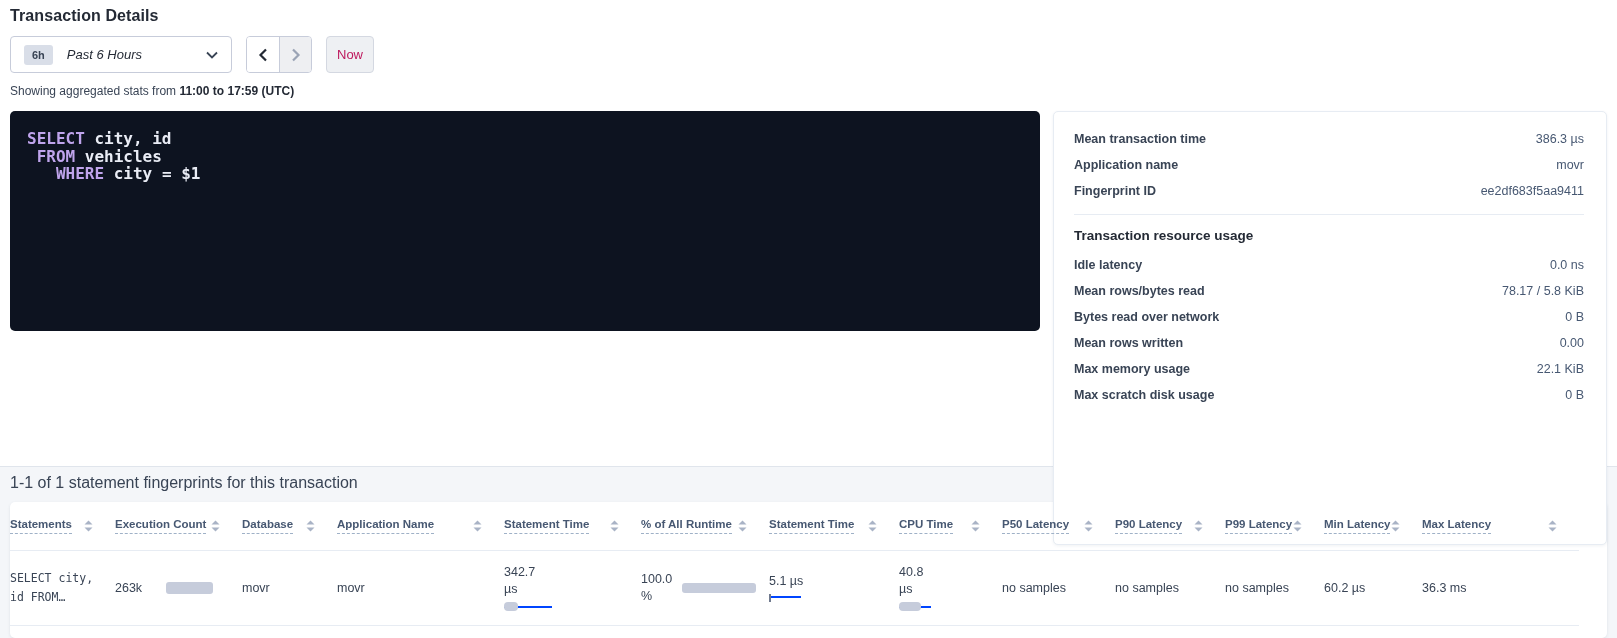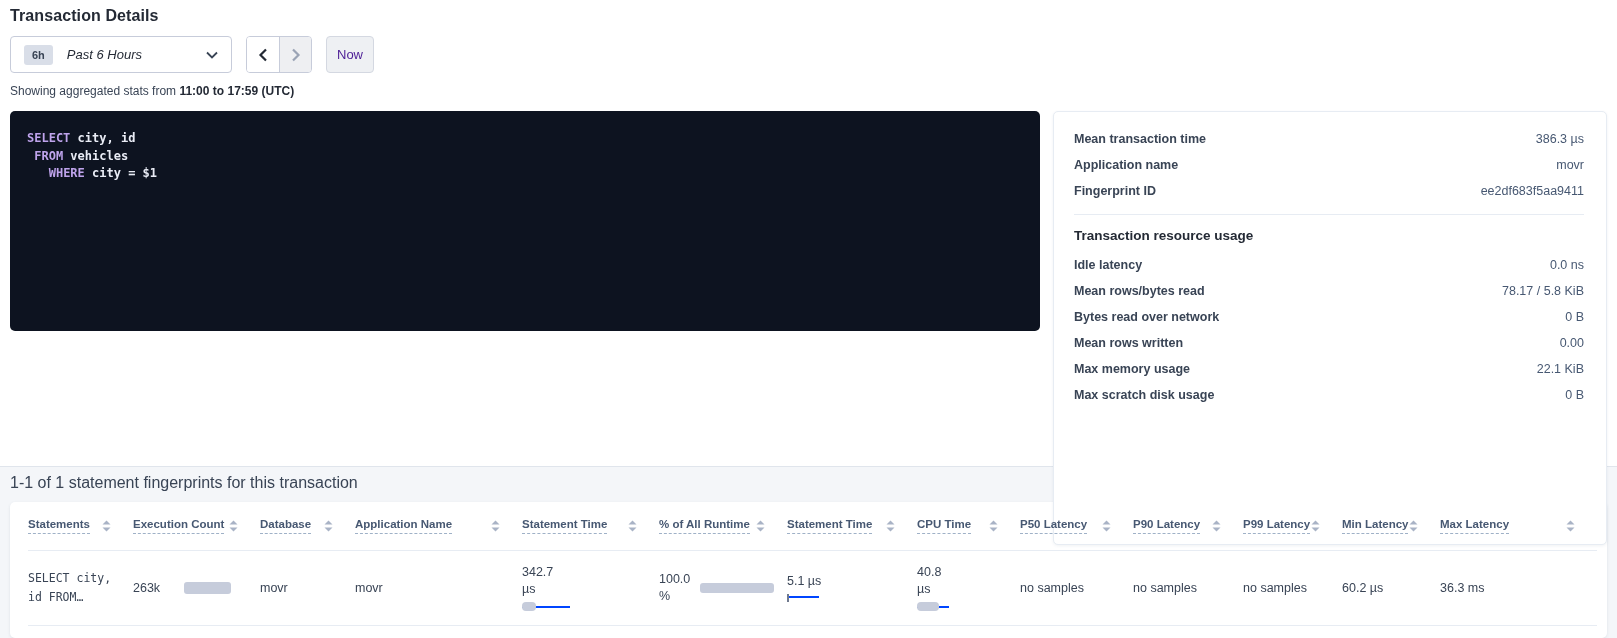--- a/index.html
+++ b/index.html
@@ -13,43 +13,43 @@
   .time-dropdown { width:222px; height:37px; border:1px solid #C7CCDA; border-radius:4px;
     background:#fff; display:flex; align-items:center; padding:12px 13px; cursor:pointer; }
   .time-badge { background:#D9DEE8; color:#394455; font-size:11px; font-weight:700;
     border-radius:3px; padding:4px 8px; }
   .time-label { margin-left:14px; font-size:13px; color:#242A35;font-style:italic; }
   .time-caret { margin-left:auto; display:flex; }
   .nav-group { display:flex; margin-left:14px; border:1px solid #C7CCDA; border-radius:4px; overflow:hidden; height:37px; }
   .nav-btn { width:32px; height:100%; display:flex; align-items:center; justify-content:center; background:#fff; cursor:pointer; }
   .nav-btn.disabled { background:#EEEFF2; border-left:1px solid #C7CCDA; cursor:default; }
   .now-btn { margin-left:14px; height:37px; min-width:45px; padding:0 10px; border:1px solid #D4D8E1;
-    border-radius:4px; background:#EEF0F3; color:#4c1d95; font-size:13px; display:flex; align-items:center; justify-content:center; cursor:default; }
+    border-radius:4px; background:#EEF0F3; color:#be185d; font-size:13px; display:flex; align-items:center; justify-content:center; cursor:default; }
 
   .stats-line { margin-top:11px; font-size:12px; color:#394455; }
   .stats-line b { font-weight:700; color:#242A35; }
 
   .main-row { display:flex; align-items:flex-start; margin-top:13px; gap:13px; }
   .sql-box { width:1030px; height:220px; background:#0D1320; border-radius:5px; padding:19px 16px 0 17px; }
-  .sql-box pre { font-family:"DejaVu Sans Mono", monospace; font-size:12px; line-height:17.5px;
+  .sql-box pre { font-family:"DejaVu Sans Mono", monospace; font-size:16px; line-height:17.5px;
     font-weight:700; color:#E9ECF5; white-space:pre; }
   .sql-kw { color:#BFA4EC; }
 
   .summary-card { flex:1; height:434px; background:#fff; border:1px solid #E7ECF3; border-radius:5px;
     box-shadow:0 1px 3px rgba(67,90,111,.08); padding:14px 22px 0 20px; }
   .kv-row { height:26px; display:flex; align-items:center; justify-content:space-between; font-size:12.5px; }
   .kv-label { font-weight:700; color:#394455; }
   .kv-value { color:#475872; }
   .card-divider { border-top:1px solid #E7ECF3; margin:10px 0 13px; }
   .resource-heading { font-size:13.5px; font-weight:700; color:#242A35; margin:2px 0 9px; }
 
   .lower { height:172px; background:#F4F6F9; border-top:1px solid #E0E5EC; padding:6px 10px 0; }
   .count-text { font-size:16px; color:#394455; margin:1px 0 10px; }
   .table-card { background:#fff; border-radius:5px; box-shadow:0 1px 3px rgba(67,90,111,.12); height:136px; overflow:hidden; }
-  table { border-collapse:collapse; table-layout:fixed; margin-left:18px; width:1569px; }
+  table { border-collapse:collapse; table-layout:fixed; width:1569px; }
   th { height:48px; border-bottom:1px solid #E7ECF3; vertical-align:middle; cursor:pointer; }
   .th-inner { display:flex; align-items:center; justify-content:space-between; padding-right:22px; }
   .th-label { font-size:11.5px; font-weight:700; color:#475872; border-bottom:1px dashed #9FB1C7; padding-bottom:3px; white-space:nowrap; }
   td { height:75px; border-bottom:1px solid #E7ECF3; vertical-align:middle; font-size:12.5px; color:#394455; padding-right:12px; }
   .stmt-cell { font-family:"DejaVu Sans Mono", monospace; font-size:11.5px; line-height:19px; color:#394455; cursor:pointer; }
   .count-cell { display:flex; align-items:center; gap:24px; }
   .grey-bar { background:#C6CCDB; border-radius:3px; }
   .stacked .val, .stacked .unit { line-height:17px; }
   .mini-chart { position:relative; height:9px; margin-top:4px; }
   .mini-chart .mbar { position:absolute; left:0; top:0; height:9px; background:#C6CCDB; border-radius:4px; }

